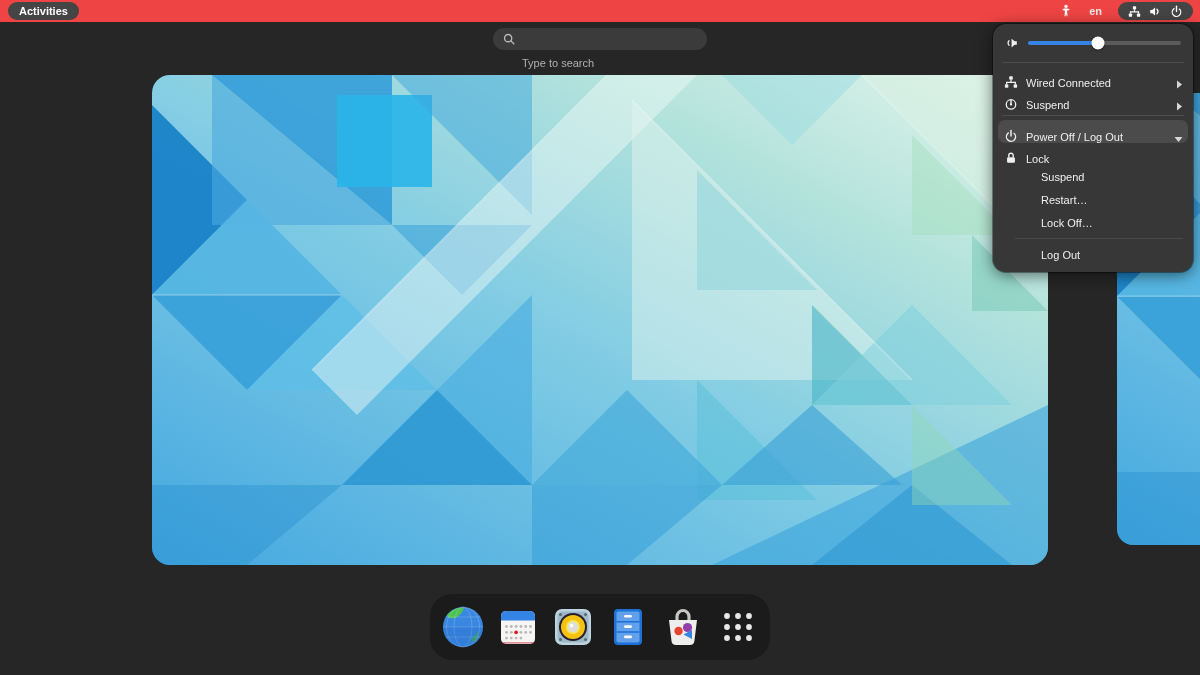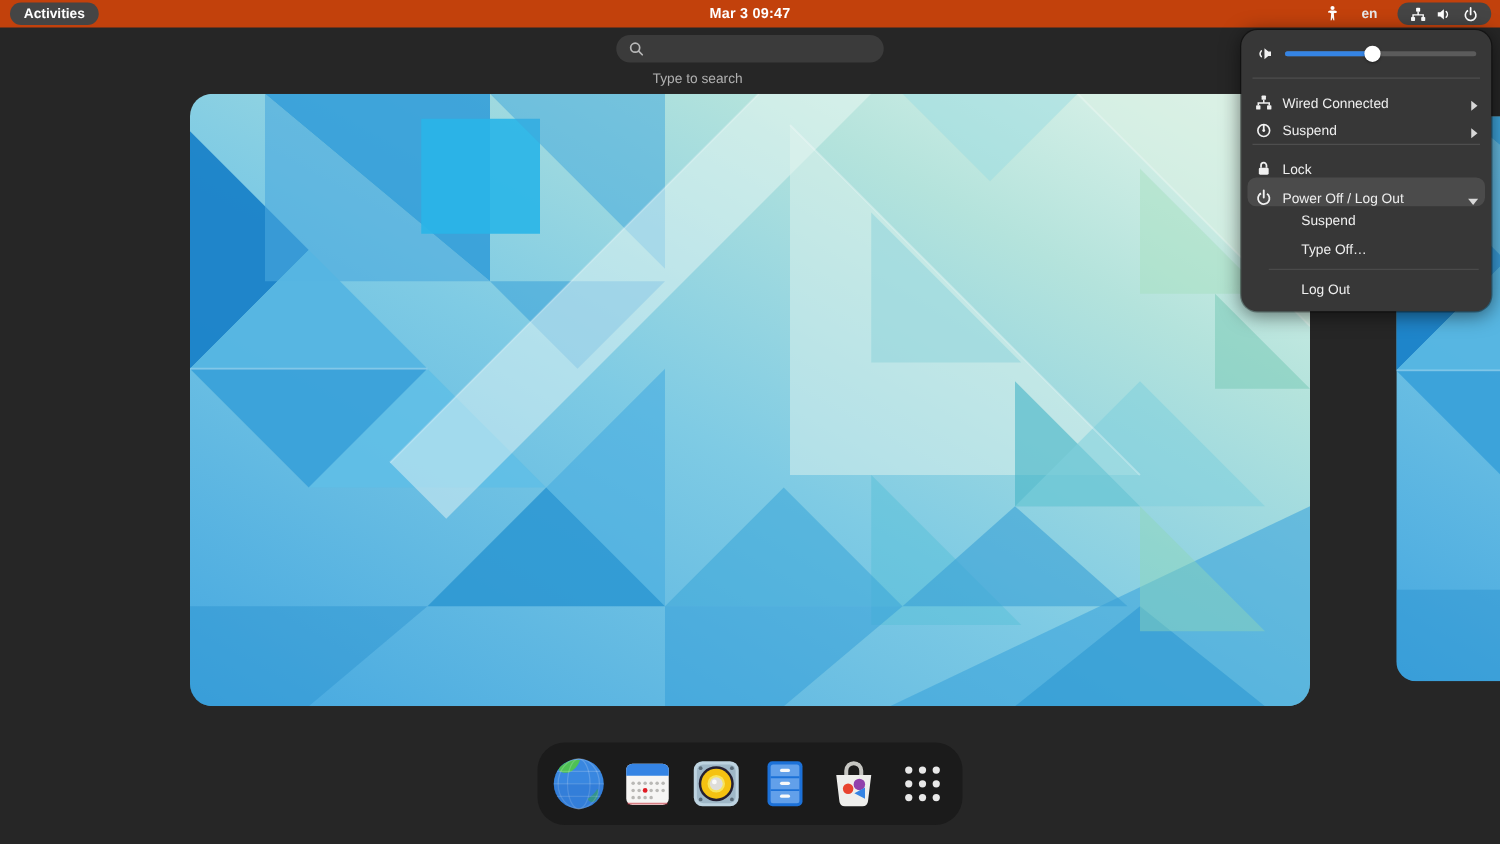--- a/index.html
+++ b/index.html
@@ -7,21 +7,21 @@
   body {
     position:relative; overflow:hidden;
     background:#262626;
     font-family:"Liberation Sans","DejaVu Sans",sans-serif;
     -webkit-font-smoothing:antialiased;
   }
 
   
   .topbar {
     position:absolute; left:0; top:0; width:1200px; height:22px;
-    background:#c2410c; display:flex; align-items:center;
+    background:#ef4444; display:flex; align-items:center;
   }
   .activities-pill {
     margin-left:8px; height:18px; padding:0 11px; border-radius:10px;
     background:#454545; color:#ffffff; font-size:11px; font-weight:700;
     display:flex; align-items:center; border:none; cursor:pointer;
   }
   .clock {
     position:absolute; left:0; right:0; text-align:center;
     color:#ffffff; font-size:11.5px; font-weight:700; letter-spacing:.2px;
     pointer-events:none;
@@ -159,21 +159,20 @@
         <path d="M480,25 L760,305"></path>
         <path d="M710,0 L896,186"></path>
       </g>
     </g>
   </defs>
 </svg>
 
 <div class="topbar">
   <button class="activities-pill">Activities</button>
 
-  <div class="clock">Mar 3  09:47</div>
 
   <div class="topbar-right">
     <span style="display:flex">
       <svg viewBox="0 0 16 16" width="14" height="14" fill="#ffffff">
         <circle cx="8" cy="2.7" r="1.9"></circle>
         <path d="M8,5.1c-2.3,0-4.1,.45-4.1,1.25 0,.7 1.55,1.05 2.9,1.15L6.3,13.6c-.1,.6 .75,.85 1,.2L8,11.4l.7,2.4c.25,.65 1.1,.4 1-.2L9.2,7.5c1.35-.1 2.9-.45 2.9-1.15 0-.8-1.8-1.25-4.1-1.25z"></path>
       </svg>
     </span>
 
     <span class="kbd-layout">en</span>
@@ -368,50 +367,53 @@
     <span class="mi-arrow">
       <svg width="7" height="9">
           <path d="M1,.5L6,4.5L1,8.5z" fill="#d8d8d8"></path>
         </svg>
     </span>
   </div>
 
   <div class="menu-sep"></div>
 
 
+  <div class="menu-item highlight">
+    <span class="mi-icon">
+      <svg viewBox="0 0 16 16" width="14" height="14">
+        <circle cx="8" cy="8.8" r="5.2" fill="none" stroke="#f0f0f0" stroke-width="1.6" stroke-dasharray="26.3 6.4" transform="rotate(-55 8 8.8)"></circle>
+        <path d="M8,1.6V8" stroke="#f0f0f0" stroke-width="1.7" stroke-linecap="round"></path>
+      </svg>
+    </span>
+    <span>Power Off / Log Out</span>
+    <span class="mi-arrow">
+      <svg width="9" height="7">
+          <path d="M.5,1L8.5,1L4.5,6z" fill="#d8d8d8"></path>
+        </svg>
+    </span>
+  </div>
+
   <div class="menu-item">
     <span class="mi-icon">
       <svg viewBox="0 0 16 16" width="14" height="14">
         <rect x="3.5" y="7" width="9" height="6.5" rx="1.3" fill="#f0f0f0"></rect>
         <path d="M5.5,7V5a2.5,2.5 0 0 1 5,0v2" stroke="#f0f0f0" stroke-width="1.6" fill="none"></path>
       </svg>
     </span>
     <span>Lock</span>
   </div>
 
-  <div class="menu-item highlight">
-    <span class="mi-icon">
-      <svg viewBox="0 0 16 16" width="14" height="14">
-        <circle cx="8" cy="8.8" r="5.2" fill="none" stroke="#f0f0f0" stroke-width="1.6" stroke-dasharray="26.3 6.4" transform="rotate(-55 8 8.8)"></circle>
-        <path d="M8,1.6V8" stroke="#f0f0f0" stroke-width="1.7" stroke-linecap="round"></path>
-      </svg>
-    </span>
-    <span>Power Off / Log Out</span>
-    <span class="mi-arrow">
-      <svg width="9" height="7">
-          <path d="M.5,1L8.5,1L4.5,6z" fill="#d8d8d8"></path>
-        </svg>
-    </span>
-  </div>
-
   <div class="submenu-item">
     <span>Suspend</span>
   </div>
   <div class="submenu-item">
-    <span>Type Off…</span>
+    <span>Restart…</span>
+  </div>
+  <div class="submenu-item">
+    <span>Lock Off…</span>
   </div>
 
   <div class="menu-sep inset"></div>
 
   <div class="submenu-item">
     <span>Log Out</span>
   </div>
 </div>
 
 </body></html>

